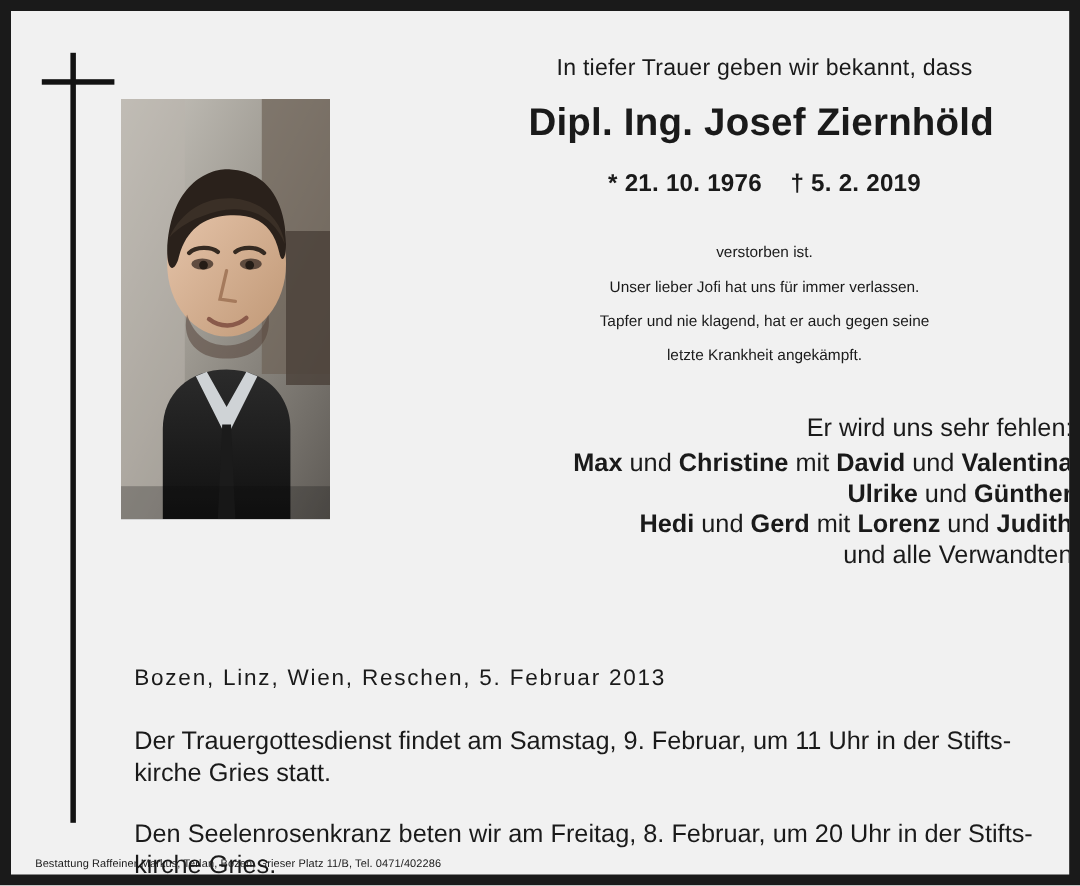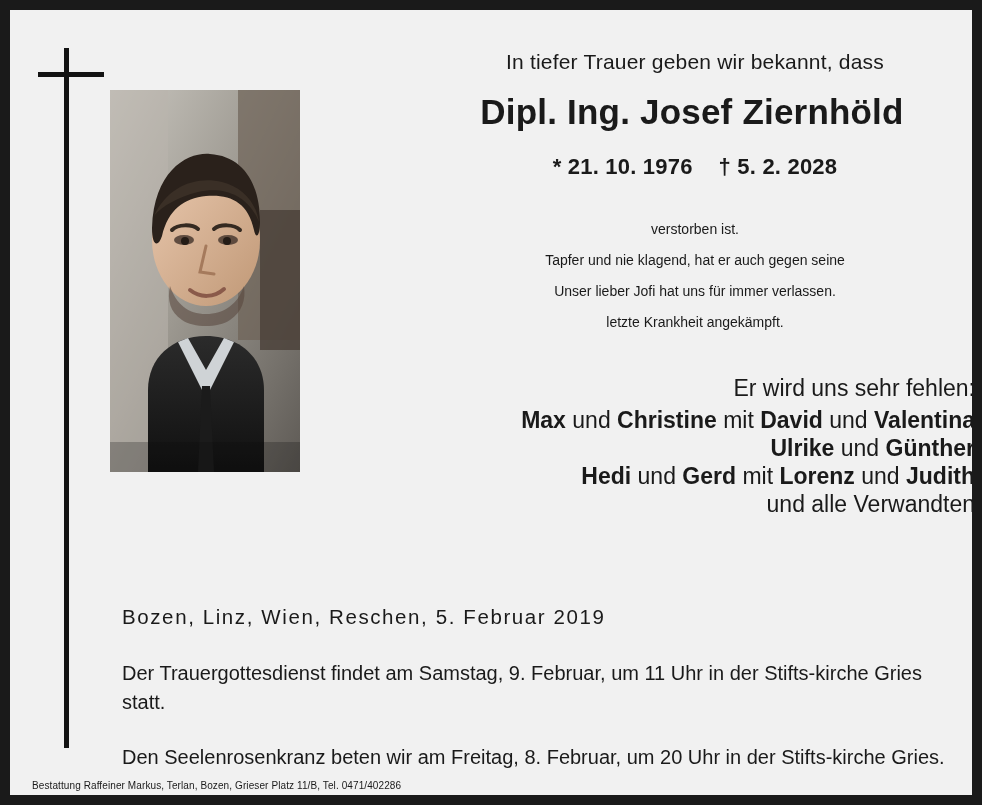--- a/index.html
+++ b/index.html
@@ -122,21 +122,21 @@
     width: 840px;
     color: #1a1a1a;
   }
   .lower .place-line {
     font-size: 20.5px;
     letter-spacing: 1.6px;
     margin-bottom: 30px;
   }
   .lower p {
     margin: 16px 0 26px 0;
-    font-size: 20px;
+    font-size: 23px;
     line-height: 29px;
   }
 
   .footer {
     position: absolute;
     left: 22px;
     bottom: 4px;
     font-size: 10px;
     color: #1a1a1a;
     letter-spacing: 0.1px;
@@ -190,47 +190,47 @@
         <path d="M78 248 L96 280 L114 248 L124 252 L100 300 L92 300 L68 252 Z" fill="#cfd3d6"></path>
         <path d="M92 296 L100 296 L104 382 L88 382 Z" fill="#1b1b1b"></path>
         <rect x="0" y="352" width="190" height="30" fill="#0d0d0d" opacity="0.25"></rect>
       </svg>
     </div>
 
     <div class="content">
       <div class="line-intro">In tiefer Trauer geben wir bekannt, dass</div>
       <div class="name">Dipl. Ing. Josef Ziernhöld</div>
       <div class="dates">
-        <span>* 21. 10. 1976</span><span class="sep"></span><span>† 5. 2. 2028</span>
+        <span>* 21. 10. 1976</span><span class="sep"></span><span>† 5. 2. 2019</span>
       </div>
 
       <div class="body-block">
         <p>verstorben ist.</p>
+        <p>Unser lieber Jofi hat uns für immer verlassen.</p>
         <p>Tapfer und nie klagend, hat er auch gegen seine</p>
-        <p>Unser lieber Jofi hat uns für immer verlassen.</p>
         <p>letzte Krankheit angekämpft.</p>
       </div>
 
       <div class="family">
         <div class="heading">Er wird uns sehr fehlen:</div>
         <div class="row">
           <b>Max</b><span> und </span><b>Christine</b><span> mit </span><b>David</b><span> und </span><b>Valentina</b>
         </div>
         <div class="row">
           <b>Ulrike</b><span> und </span><b>Günther</b>
         </div>
         <div class="row">
           <b>Hedi</b><span> und </span><b>Gerd</b><span> mit </span><b>Lorenz</b><span> und </span><b>Judith</b>
         </div>
         <div class="row">und alle Verwandten</div>
       </div>
     </div>
 
     <div class="lower">
-      <div class="place-line">Bozen, Linz, Wien, Reschen, 5. Februar 2019</div>
+      <div class="place-line">Bozen, Linz, Wien, Reschen, 5. Februar 2013</div>
       <p>Der Trauergottesdienst findet am Samstag, 9. Februar, um 11 Uhr in der Stifts-kirche Gries statt.</p>
       <p>Den Seelenrosenkranz beten wir am Freitag, 8. Februar, um 20 Uhr in der Stifts-kirche Gries.</p>
     </div>
 
     <div class="footer">Bestattung Raffeiner Markus, Terlan, Bozen, Grieser Platz 11/B, Tel. 0471/402286</div>
 
   </div>
 </div>
 
 </body></html>

